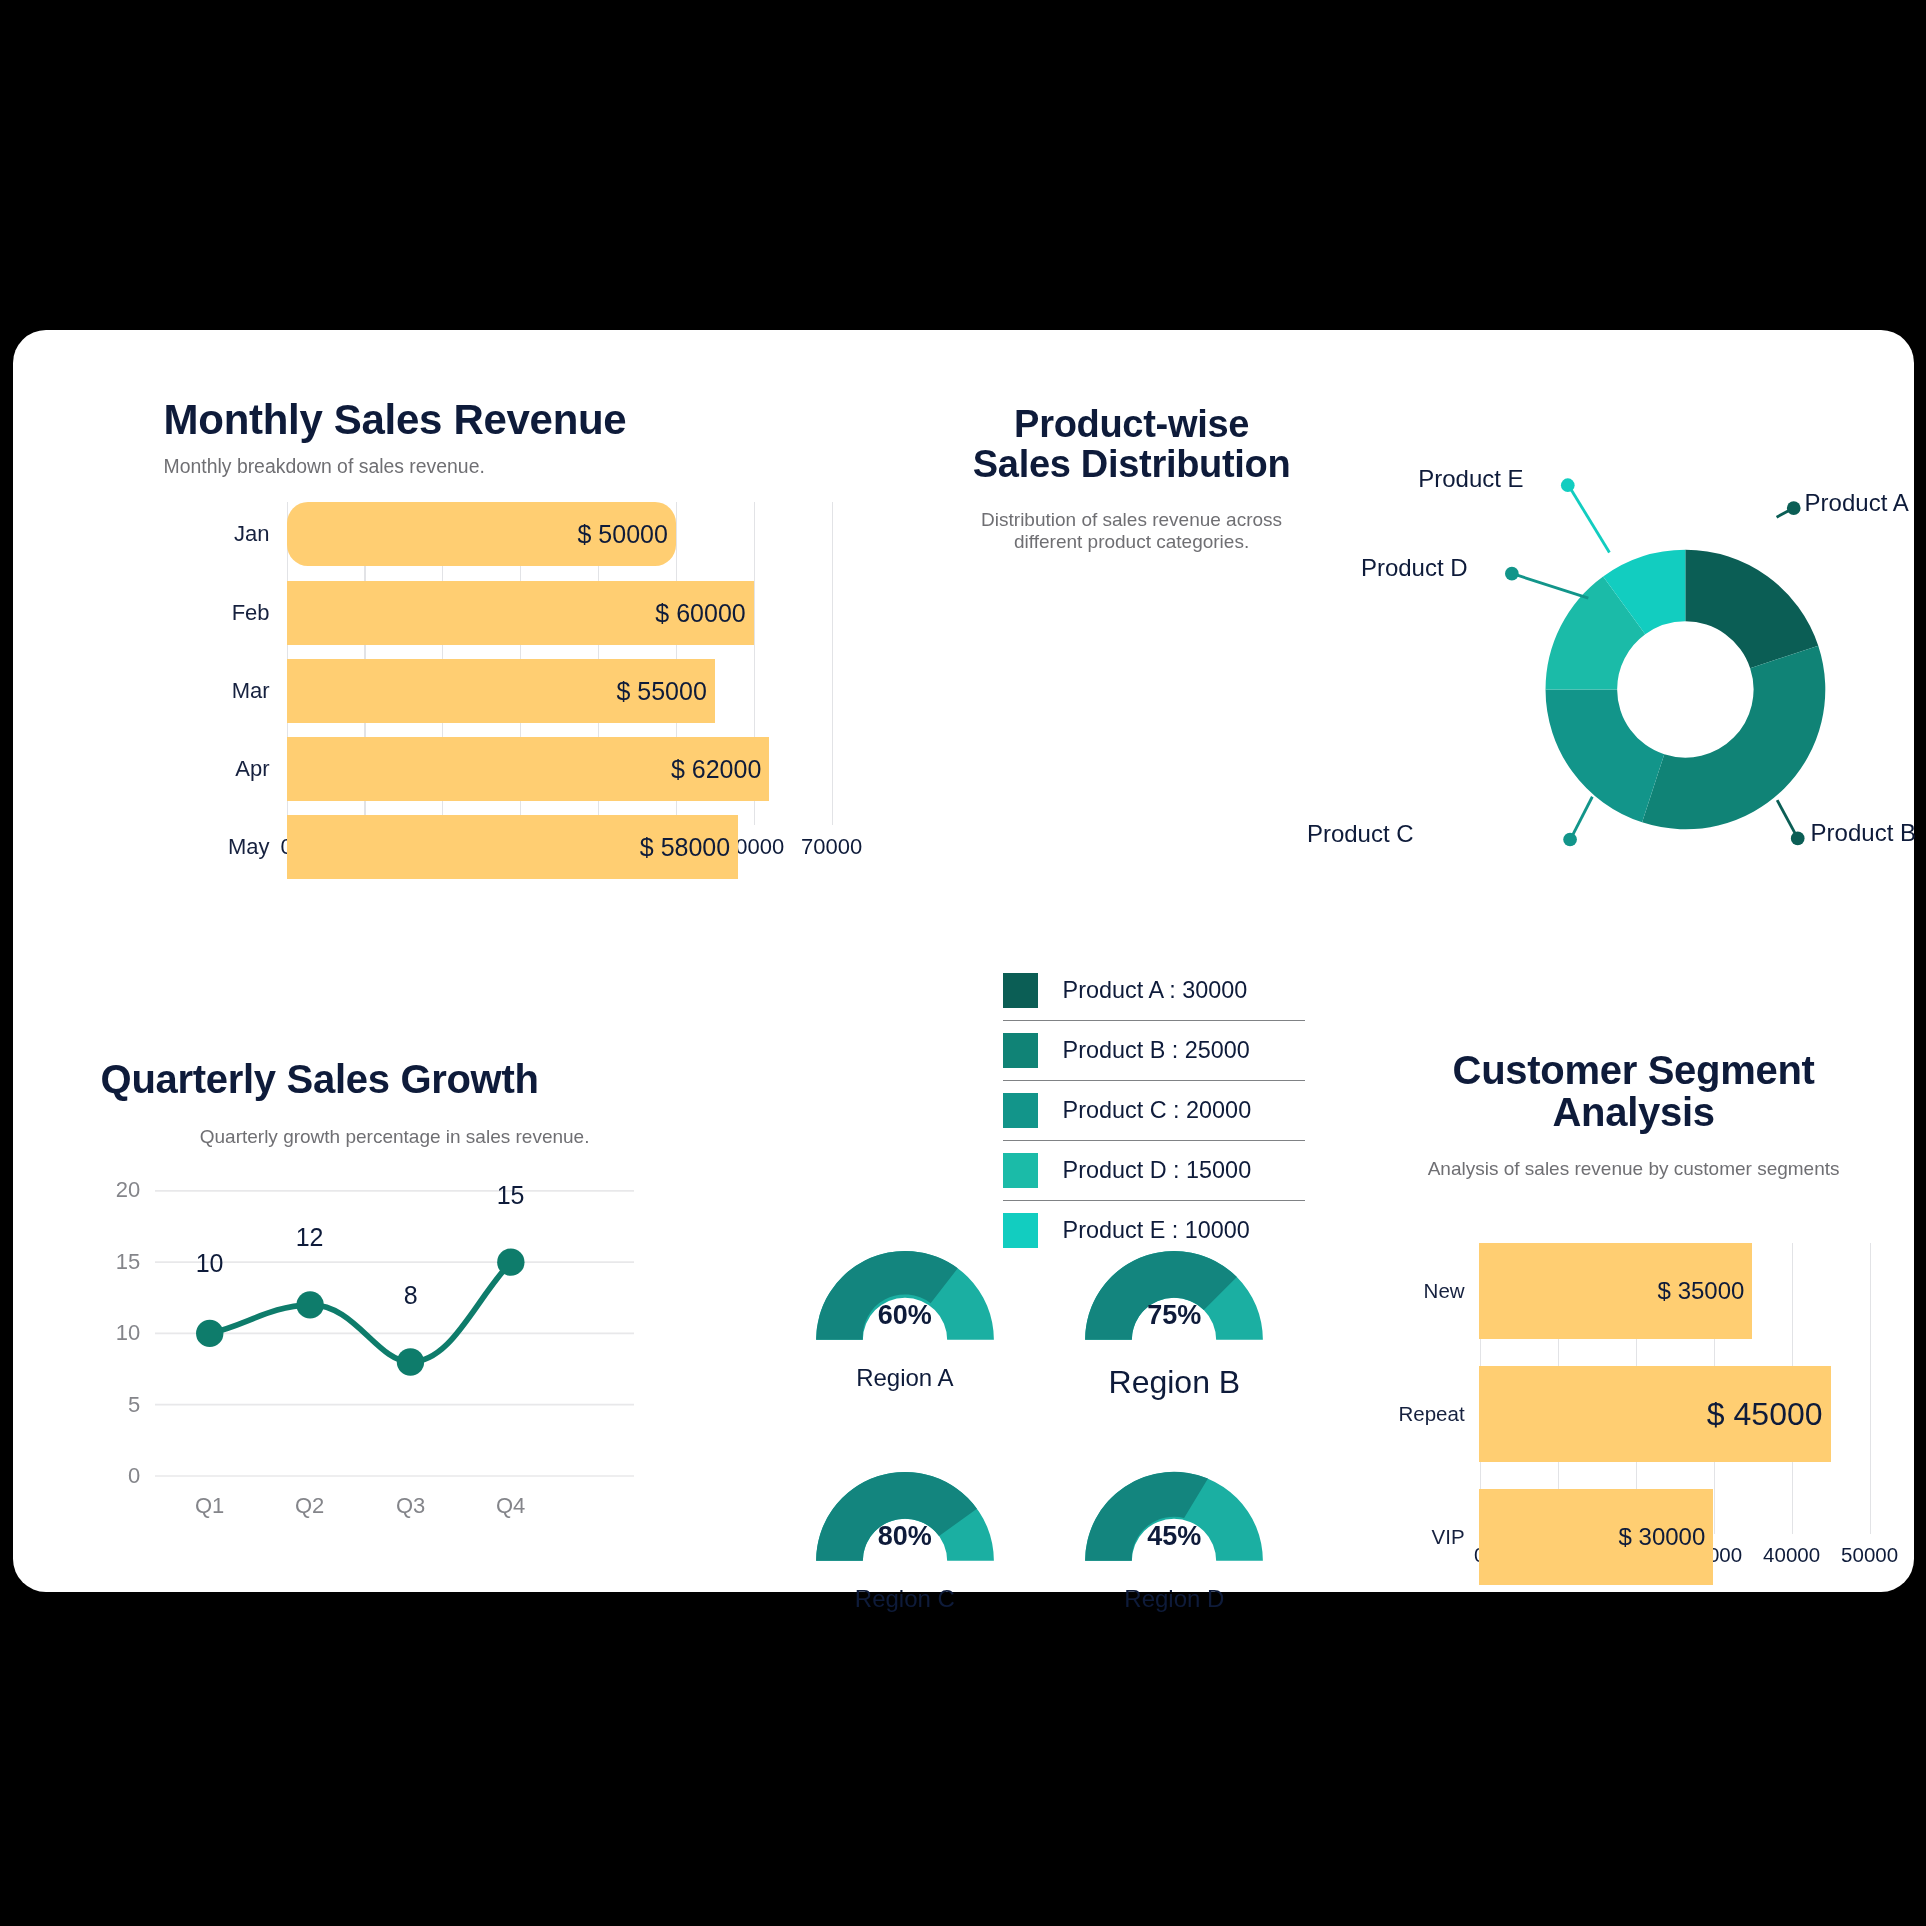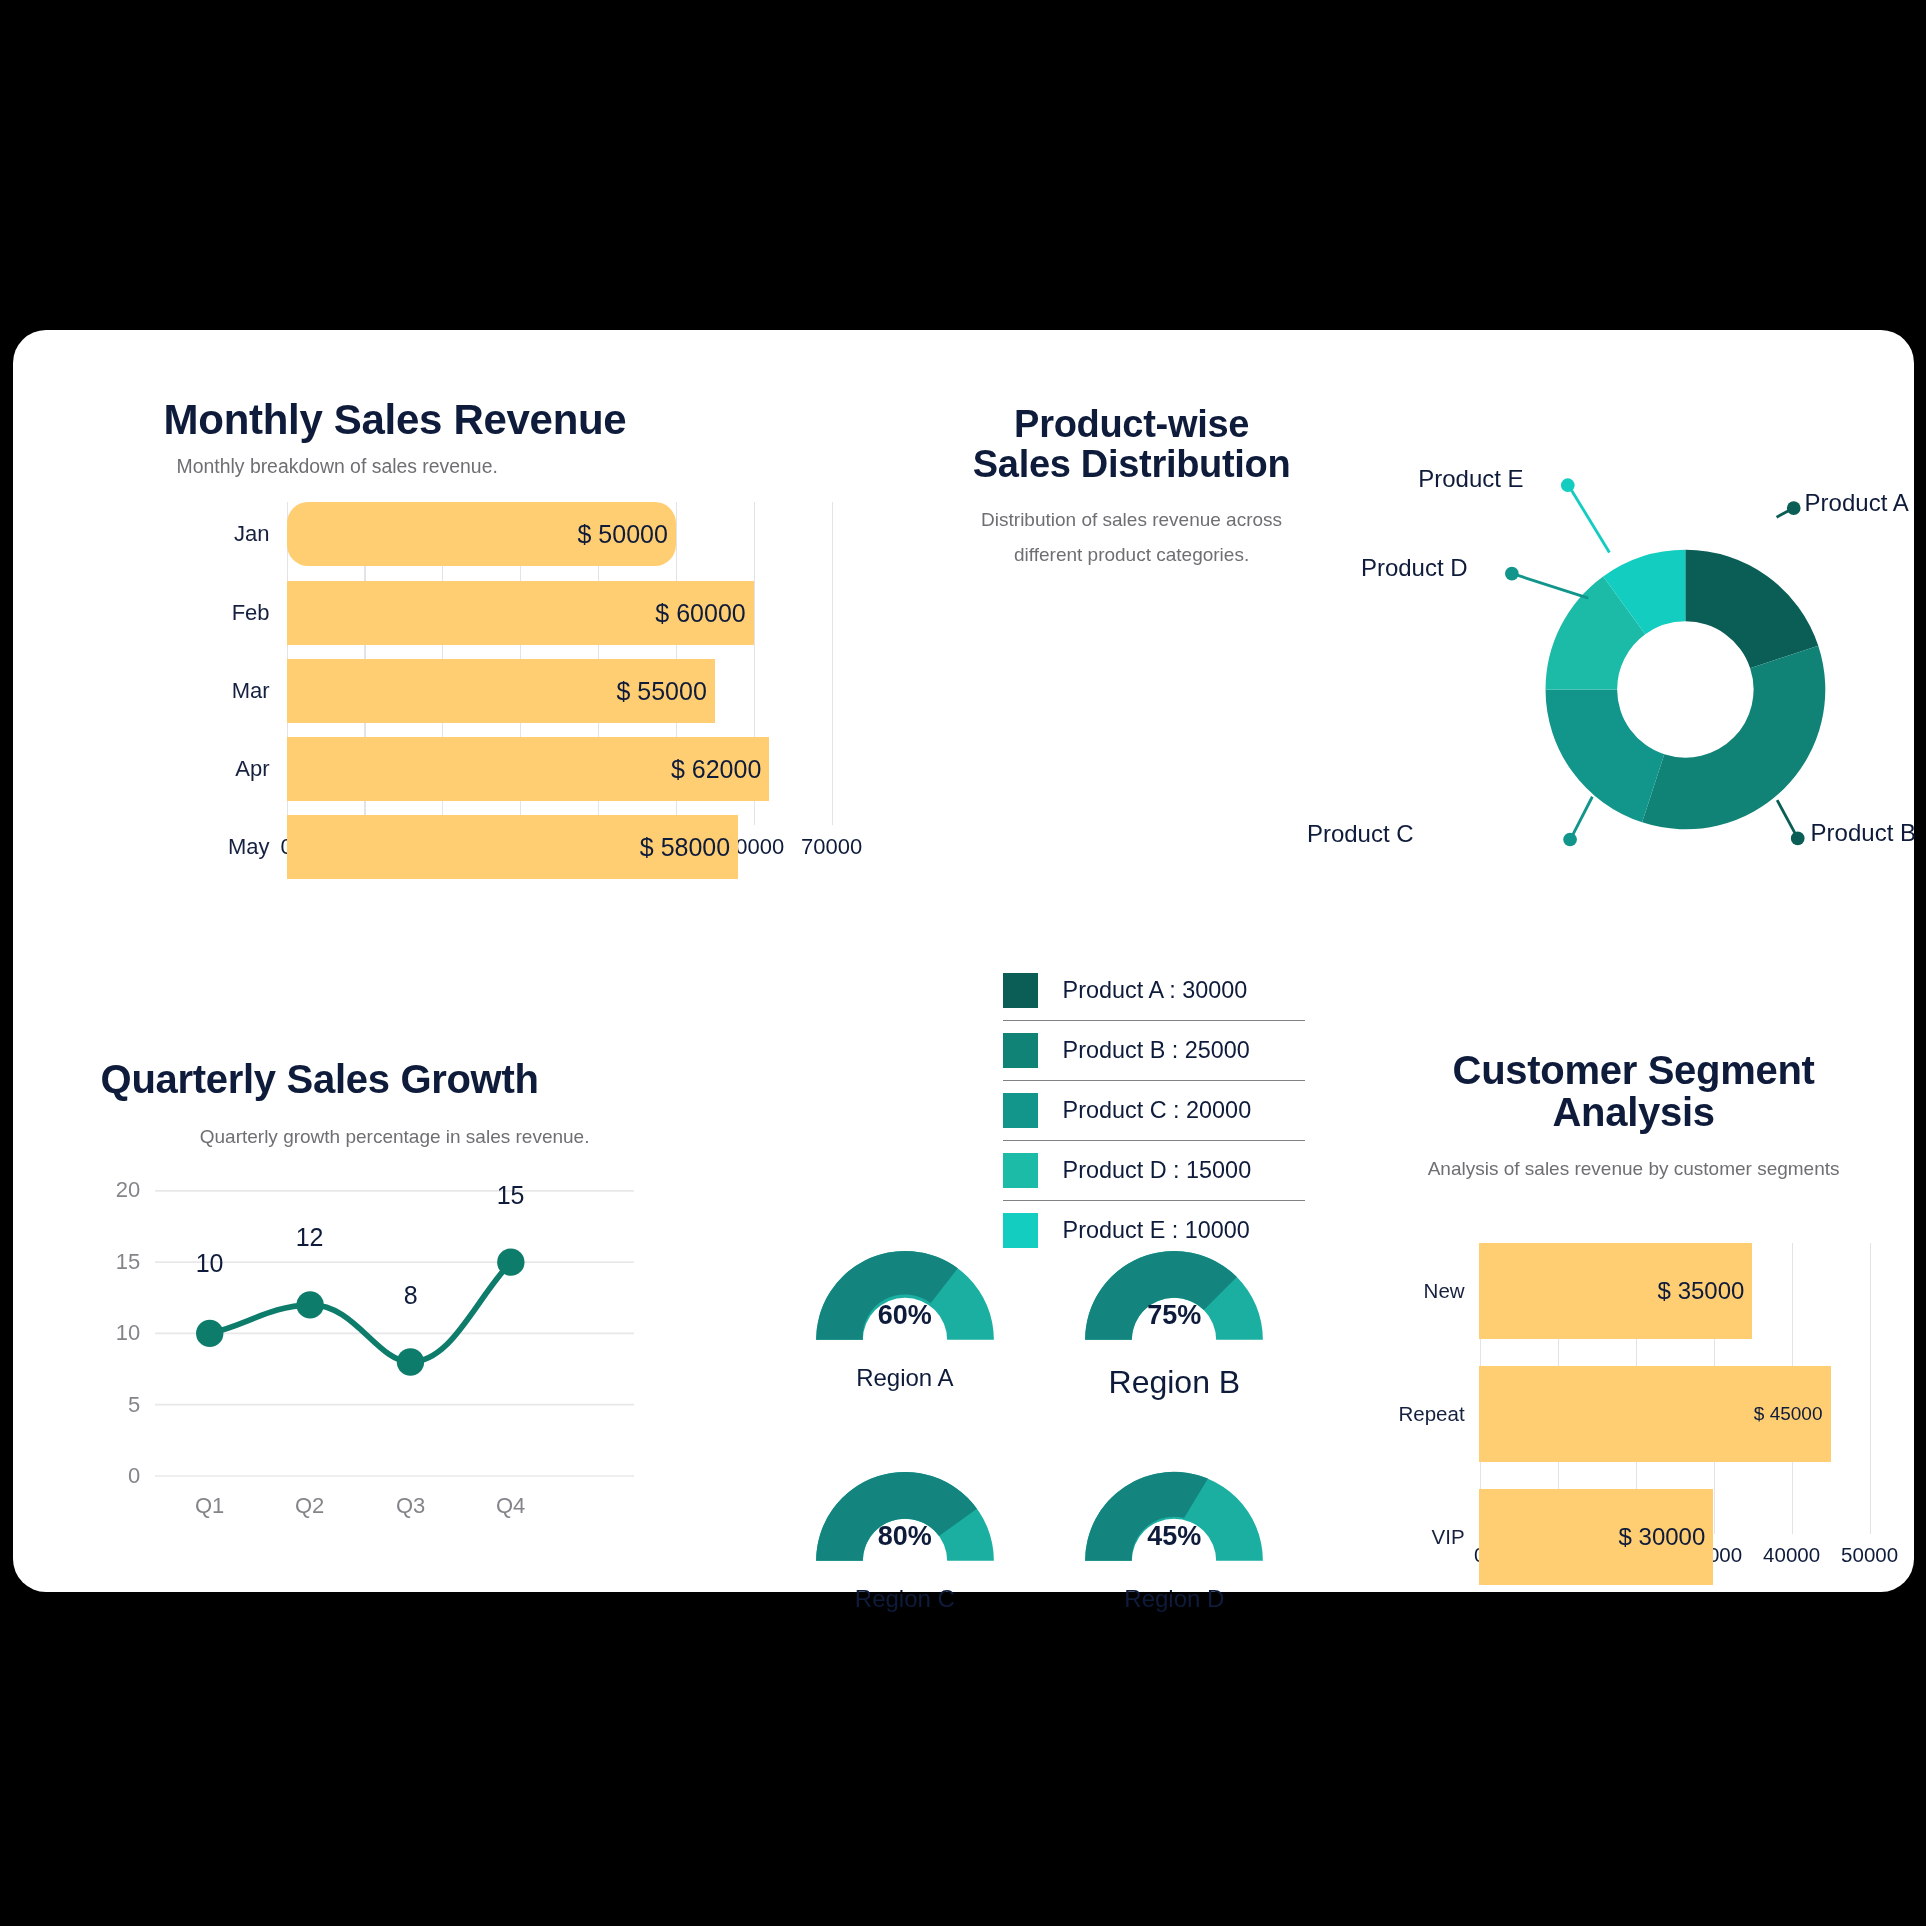--- a/index.html
+++ b/index.html
@@ -3,21 +3,21 @@
 <meta charset="utf-8">
 <style>
   html,body{margin:0;padding:0;background:#000;}
   body{width:1926px;height:1926px;font-family:"Liberation Sans",sans-serif;}
   .stage{position:relative;width:1926px;height:1926px;background:#000;overflow:hidden;}
   .card{position:absolute;left:12.6px;top:330px;width:1901px;height:1262px;background:#fff;border-radius:33px;}
 
   .panel{position:absolute;}
 
   .h-title{color:#0E1B3A;font-weight:700;letter-spacing:-0.3px;line-height:1.06;margin:0;}
-  .h-sub{color:#6F6F73;font-weight:400;margin:13px;line-height:1.2;}
+  .h-sub{color:#6F6F73;font-weight:400;margin:0;line-height:1.2;}
 
   
   .hbar-wrap{position:relative;}
   .hbar-grid{position:absolute;top:0;bottom:0;left:0;right:0;}
   .hbar-gl{position:absolute;top:0;bottom:0;width:1.1px;background:#E2E3E6;}
   .hbar-rows{position:relative;z-index:2;display:flex;flex-direction:column;height:100%;justify-content:space-between;}
   .hbar-row{display:flex;align-items:center;position:relative;}
   .hbar-cat{color:#16213F;text-align:right;flex:none;}
   .hbar-track{position:relative;flex:1 1 auto;}
   .hbar-fill{background:#FFCE72;height:100%;position:relative;}
@@ -326,21 +326,21 @@
             <div class="hbar-track" style="height:100%;">
               <div class="hbar-fill" style="width:70%;">
                 <span class="hbar-val" style="font-size:24px;">$ 35000</span>
               </div>
             </div>
           </div>
           <div class="hbar-row" style="height:28%;">
             <div class="hbar-cat" style="width:88px;padding-right:14.3px;font-size:20.5px;">Repeat</div>
             <div class="hbar-track" style="height:100%;">
               <div class="hbar-fill" style="width:90%;">
-                <span class="hbar-val" style="font-size:19px;">$ 45000</span>
+                <span class="hbar-val" style="font-size:32px;">$ 45000</span>
               </div>
             </div>
           </div>
           <div class="hbar-row" style="height:28%;">
             <div class="hbar-cat" style="width:88px;padding-right:14.3px;font-size:20.5px;">VIP</div>
             <div class="hbar-track" style="height:100%;">
               <div class="hbar-fill" style="width:60%;">
                 <span class="hbar-val" style="font-size:24px;">$ 30000</span>
               </div>
             </div>

